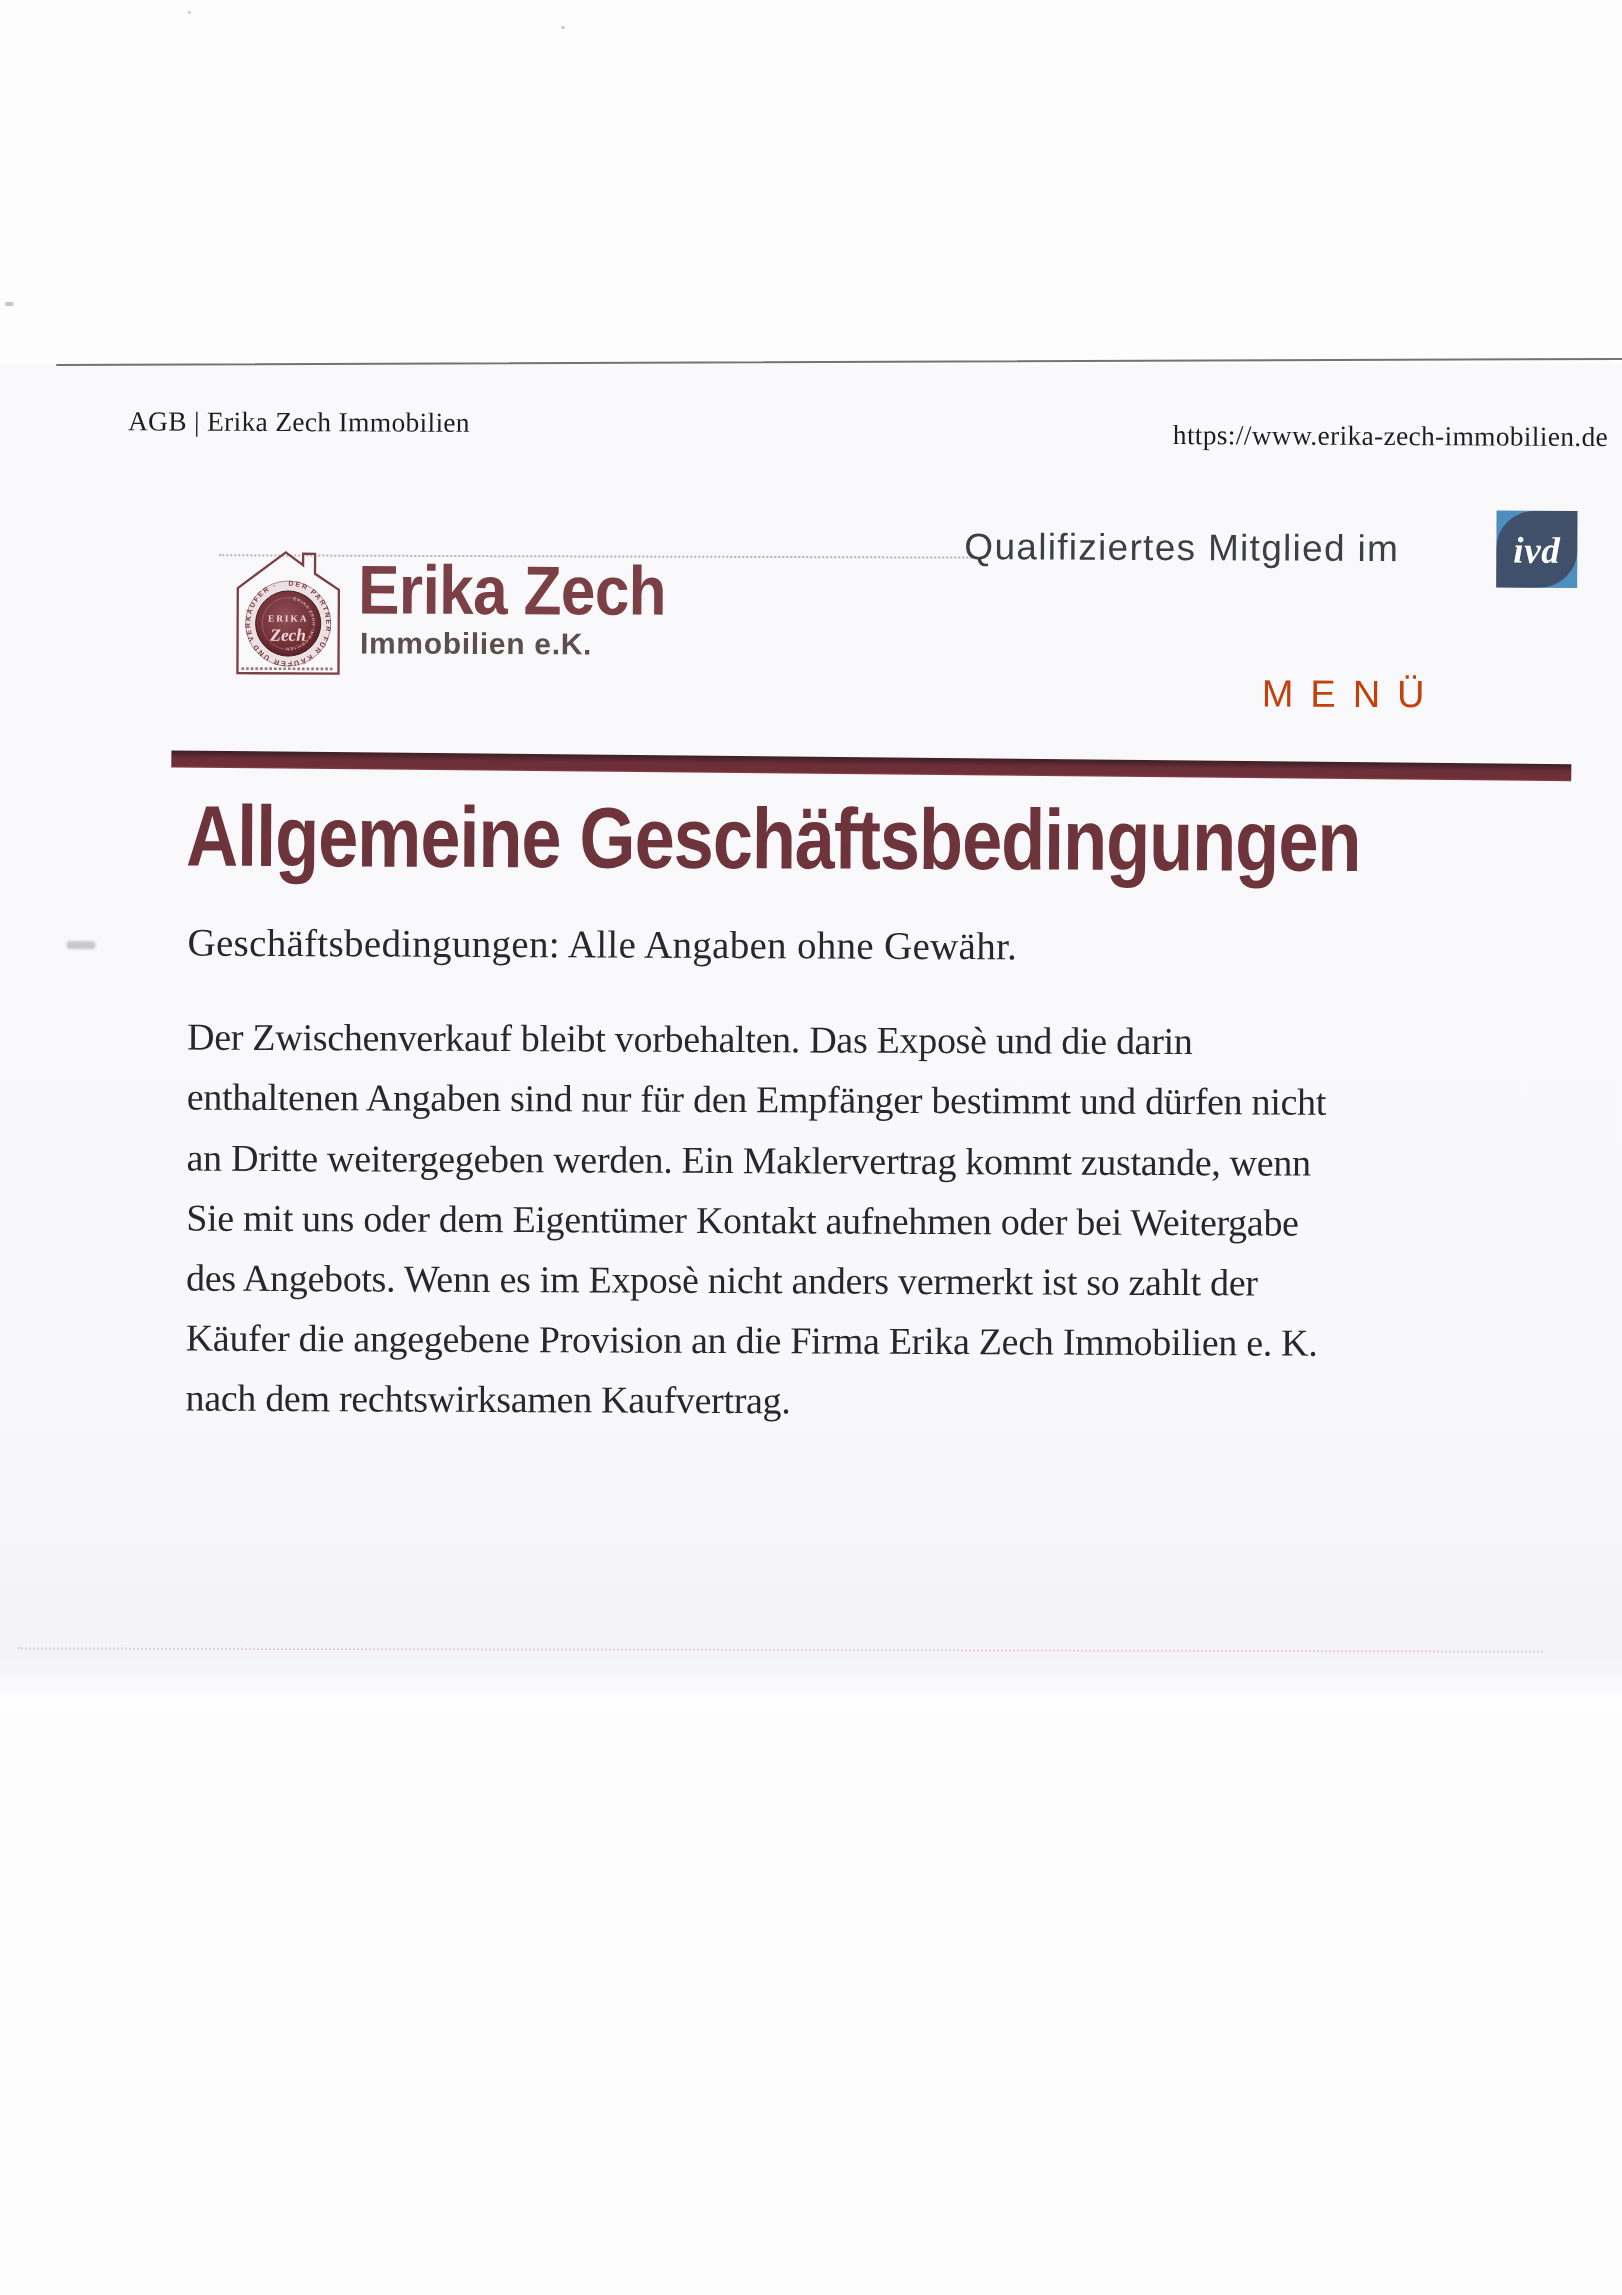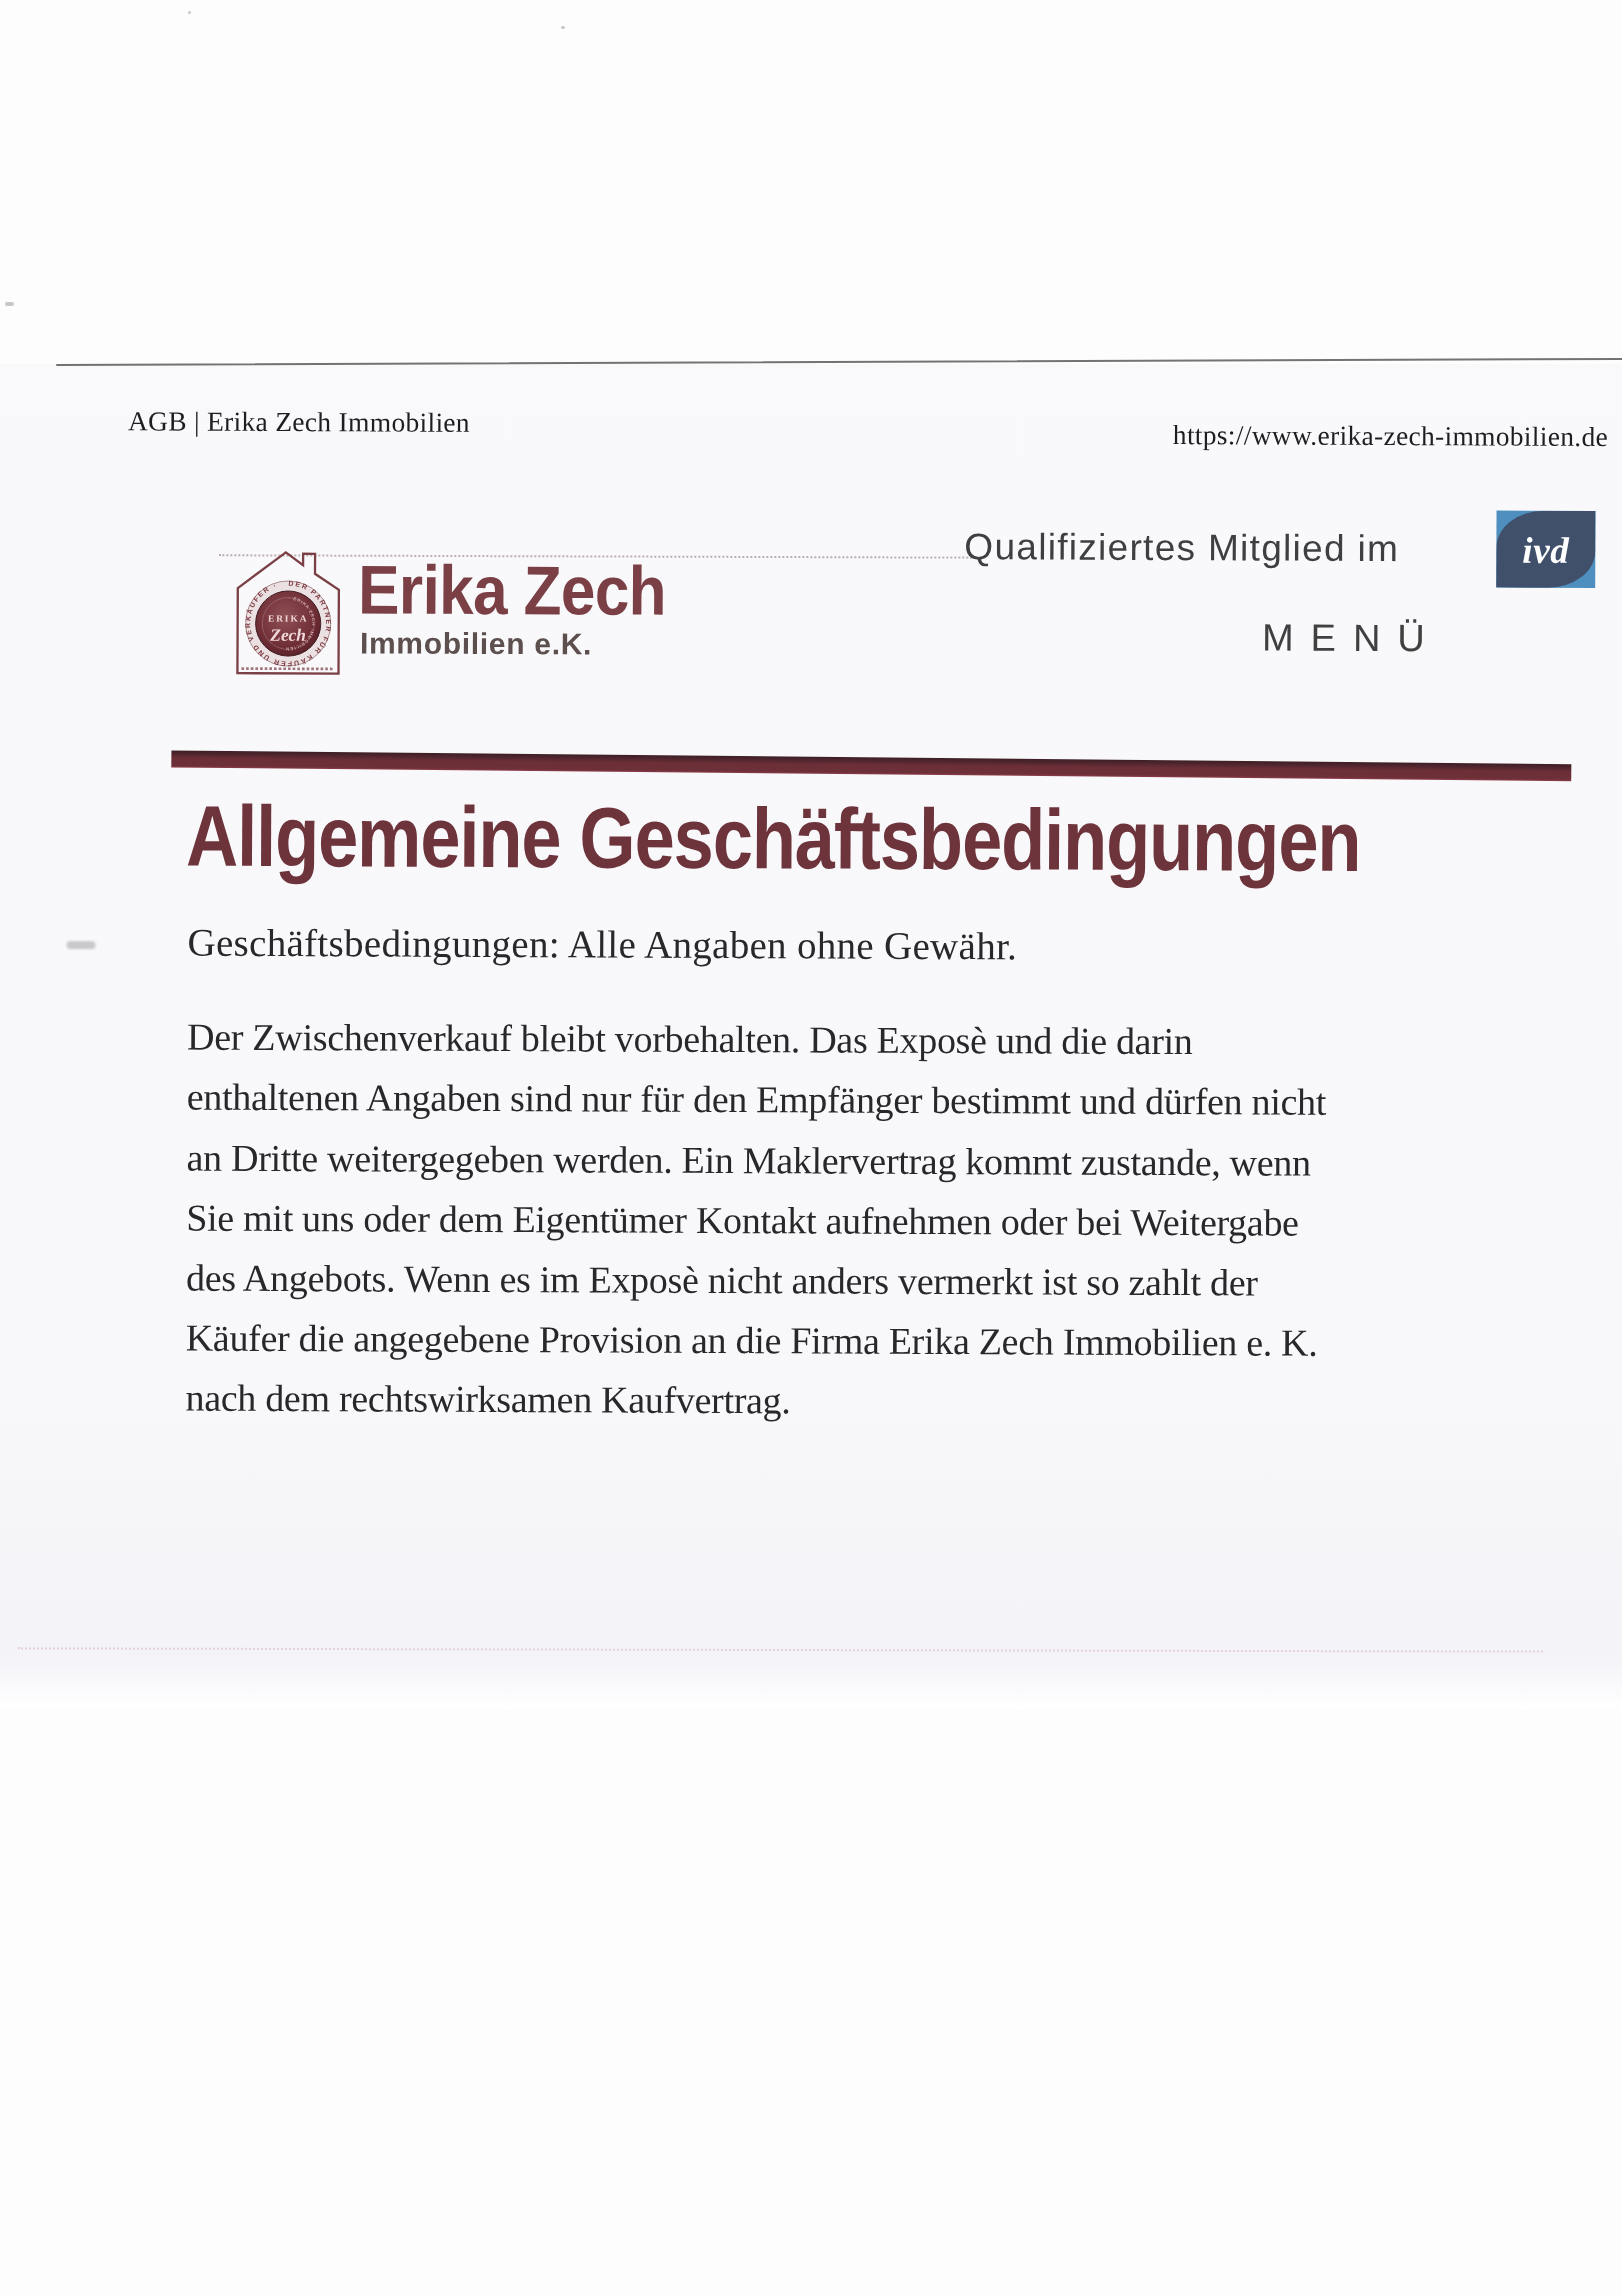--- a/index.html
+++ b/index.html
@@ -54,35 +54,35 @@
     left:361px;top:626px;font-family:"Liberation Sans",sans-serif;font-weight:600;
     font-size:30px;color:#5c4f4e;letter-spacing:0.7px;white-space:nowrap;
   }
 
   
   #membership-label{
     left:965px;top:523px;font-family:"Liberation Sans",sans-serif;
     font-size:37px;color:#3e3f42;letter-spacing:1.3px;white-space:nowrap;font-weight:400;
   }
   #ivd-badge{
-    left:1497px;top:505px;width:99px;height:77px;background:#4e8fc0;overflow:hidden;
+    left:1497px;top:505px;width:81px;height:77px;background:#4e8fc0;overflow:hidden;
   }
   #ivd-badge-inner{
     position:absolute;inset:0;background:#40506a;border-radius:48% 0 48% 0;
     display:flex;align-items:center;justify-content:center;
   }
   #ivd-badge-text{
     font-family:"Liberation Serif",serif;font-style:italic;font-weight:bold;
     font-size:37px;color:#fff;letter-spacing:0.7px;padding-top:2.6px;
   }
 
   
   #menu-label{
-    left:1263px;top:612px;font-family:"Liberation Sans",sans-serif;font-weight:500;
-    font-size:38px;color:#404040;letter-spacing:17px;white-space:nowrap;
+    left:1263px;top:668px;font-family:"Liberation Sans",sans-serif;font-weight:500;
+    font-size:38px;color:#c2410c;letter-spacing:17px;white-space:nowrap;
   }
 
   
   #accent-bar{
     left:173px;top:751px;width:1400px;height:17px;
     background:linear-gradient(180deg,#3c1f25 0%,#4c242c 16%,#6c2f38 45%,#6d3039 88%,#8e3d49 100%);
     transform:rotate(0.30deg);transform-origin:left top;
   }
   #page-title{
     left:188px;top:793px;font-family:"Liberation Sans",sans-serif;font-weight:bold;

